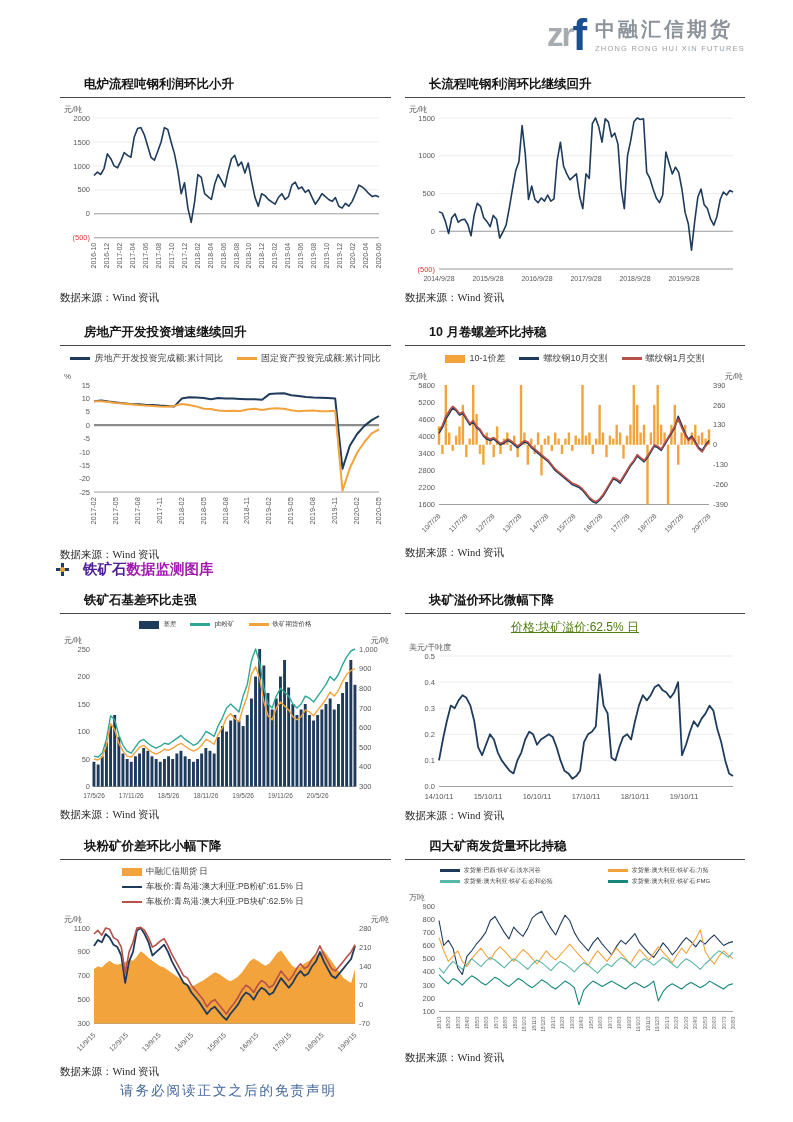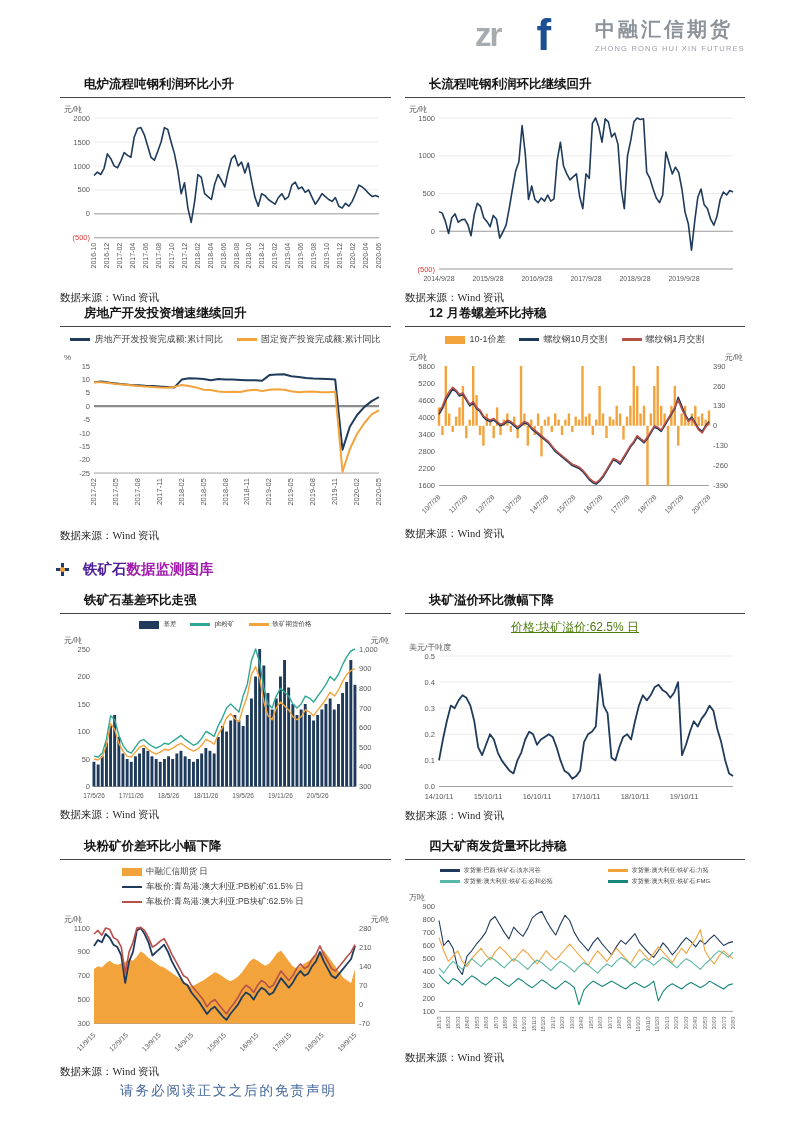--- a/index.html
+++ b/index.html
@@ -1,29 +1,29 @@
 <!DOCTYPE html>
 <html><head>
 <meta charset="utf-8">
 <style>
   html,body{margin:0;padding:0;background:#888;}
   .page{position:relative;width:793px;height:1122px;background:#fff;margin:0 auto;
         font-family:"Liberation Sans","DejaVu Sans",sans-serif;overflow:hidden;}
   
-  .logo{position:absolute;top:16px;right:48px;display:flex;align-items:center;gap:36px;}
+  .logo{position:absolute;top:16px;right:48px;display:flex;align-items:center;}
   .logo-zr{font-size:33px;font-weight:bold;color:#a6abb0;letter-spacing:-2px;line-height:1;}
   .logo-f{font-size:44px;font-weight:bold;color:#1b4f93;line-height:.8;margin-right:8px;}
   .logo-names{display:flex;flex-direction:column;}
   .logo-cn{font-size:20px;font-weight:bold;color:#8d939a;letter-spacing:3px;}
   .logo-en{font-size:7.5px;color:#9aa0a6;letter-spacing:1.2px;margin-top:1px;}
   
   .fig{position:absolute;}
   .col-l{left:60px;width:331px;}
   .col-r{left:405px;width:340px;}
-  .row1{top:76px;} .row2{top:305px;} .row3{top:592px;} .row4{top:838px;}
+  .row1{top:76px;} .row2{top:324px;} .row3{top:592px;} .row4{top:838px;}
   .fig-title{font-size:12.5px;font-weight:bold;color:#151515;padding:0 0 4px 24px;
              border-bottom:1.6px solid #454545;}
   .chart{width:100%;margin-top:4px;}
   .f1 .chart{height:182px;} .f2 .chart{height:182px;}
   .f3 .chart{height:172px;} .f4 .chart{height:170px;}
   .f5 .chart{height:168px;} .f6 .chart{height:162px;}
   .f7 .chart{height:146px;} .f8 .chart{height:154px;}
   .src{font-family:"Liberation Serif","DejaVu Serif",serif;font-size:10.5px;color:#262626;margin-top:7px;}
   .legend{display:flex;justify-content:center;gap:14px;margin-top:6px;flex-wrap:wrap;}
   .legend .li{display:flex;align-items:center;gap:4px;color:#404040;}
@@ -164,21 +164,21 @@
           <text x="0" y="0" text-anchor="end" font-size="7.5" fill="#595959" transform="translate(255.23076923076923,128.05) rotate(-90)">2019-08</text>
           <text x="0" y="0" text-anchor="end" font-size="7.5" fill="#595959" transform="translate(277.1538461538462,128.05) rotate(-90)">2019-11</text>
           <text x="0" y="0" text-anchor="end" font-size="7.5" fill="#595959" transform="translate(299.0769230769231,128.05) rotate(-90)">2020-02</text>
           <text x="0" y="0" text-anchor="end" font-size="7.5" fill="#595959" transform="translate(321,128.05) rotate(-90)">2020-05</text>
           <polyline fill="none" stroke="#1f3b5c" stroke-width="2" stroke-linejoin="round" points="34.0,32.3 41.3,31.5 48.6,32.6 55.9,33.4 63.2,34.2 70.5,35.0 77.8,35.3 85.2,35.8 92.5,36.1 99.8,36.6 107.1,36.9 114.4,37.4 121.7,29.6 129.0,28.3 136.3,28.6 143.6,29.1 150.9,30.2 158.2,29.1 165.5,29.4 172.8,29.6 180.2,29.9 187.5,30.2 194.8,30.2 202.1,30.7 209.4,25.1 216.7,24.6 224.0,24.3 231.3,26.2 238.6,27.0 245.9,28.0 253.2,28.6 260.5,28.8 267.8,29.1 275.2,29.6 282.5,99.8 289.8,76.8 297.1,65.0 304.4,56.9 311.7,51.1 319.0,47.0"></polyline>
           <polyline fill="none" stroke="#f2a33c" stroke-width="2" stroke-linejoin="round" points="34.0,32.3 41.3,32.3 48.6,33.1 55.9,33.9 63.2,34.5 70.5,35.3 77.8,36.1 85.2,36.6 92.5,36.9 99.8,37.4 107.1,37.7 114.4,36.9 121.7,35.0 129.0,36.1 136.3,37.4 143.6,39.8 150.9,40.1 158.2,41.4 165.5,42.0 172.8,41.7 180.2,42.0 187.5,40.4 194.8,39.8 202.1,40.9 209.4,39.8 216.7,39.3 224.0,39.8 231.3,41.2 238.6,42.2 245.9,41.7 253.2,41.4 260.5,42.2 267.8,42.2 275.2,41.7 282.5,121.7 289.8,99.2 297.1,83.7 304.4,73.0 311.7,64.4 319.0,60.4"></polyline>
         </svg></div>
     <div class="src">数据来源：Wind 资讯</div>
   </div>
   <div class="fig col-r row2 f4">
-    <div class="fig-title">12 月卷螺差环比持稳</div>
+    <div class="fig-title">10 月卷螺差环比持稳</div>
     <div class="legend lg9">
         <span class="li">
           <span class="mk" style="background: rgb(242, 163, 60); height: 8px;"></span>
           <span>10-1价差</span>
         </span>
         <span class="li">
           <span class="mk" style="background: rgb(31, 59, 92); height: 2.5px;"></span>
           <span>螺纹钢10月交割</span>
         </span>
         <span class="li">

